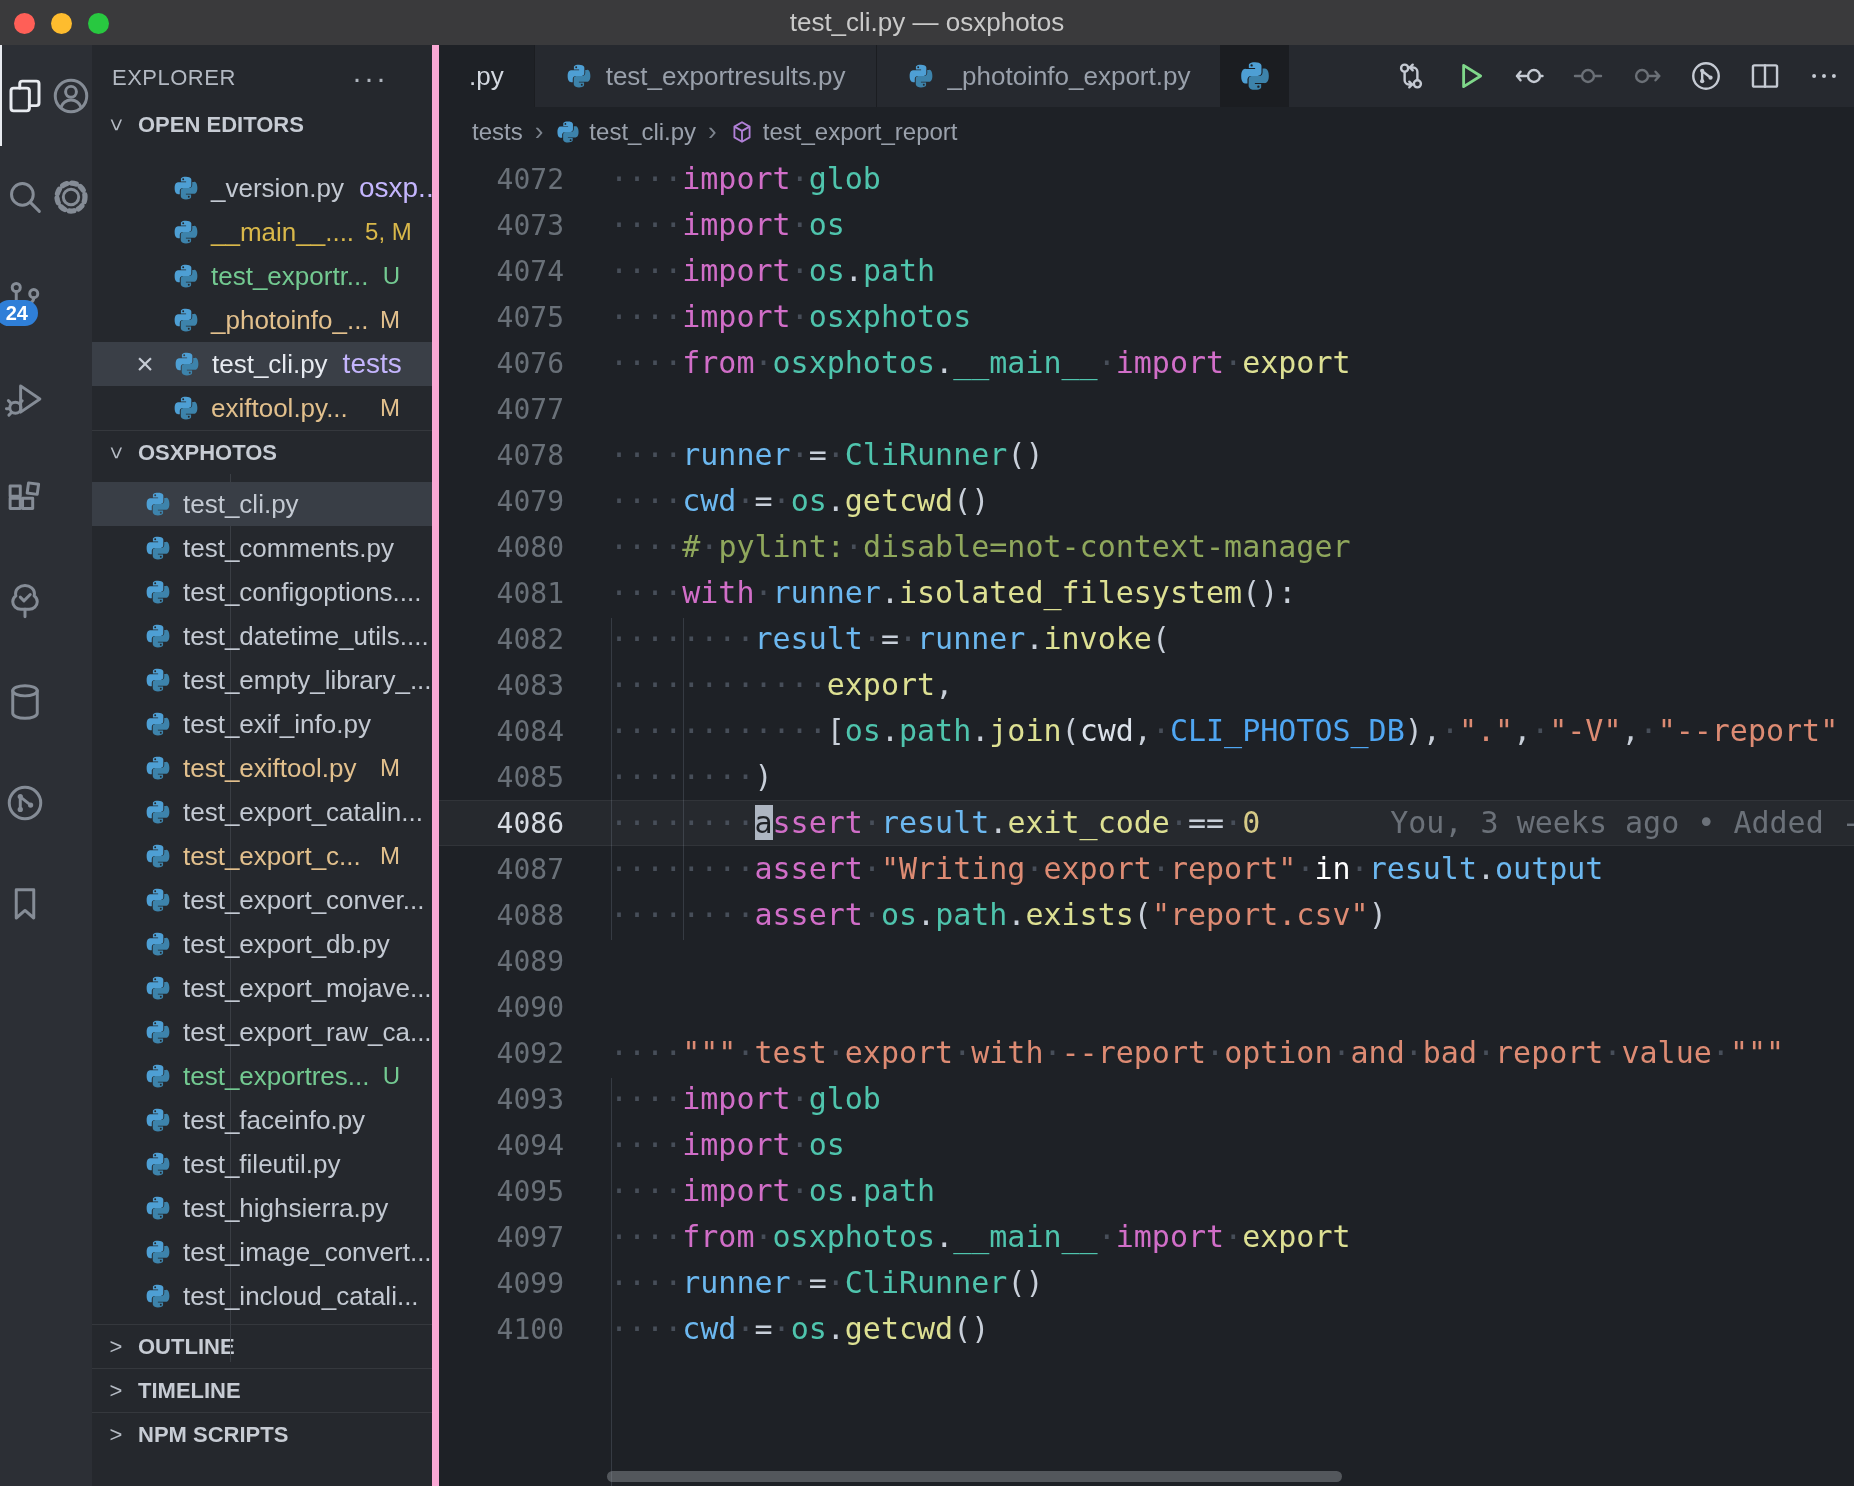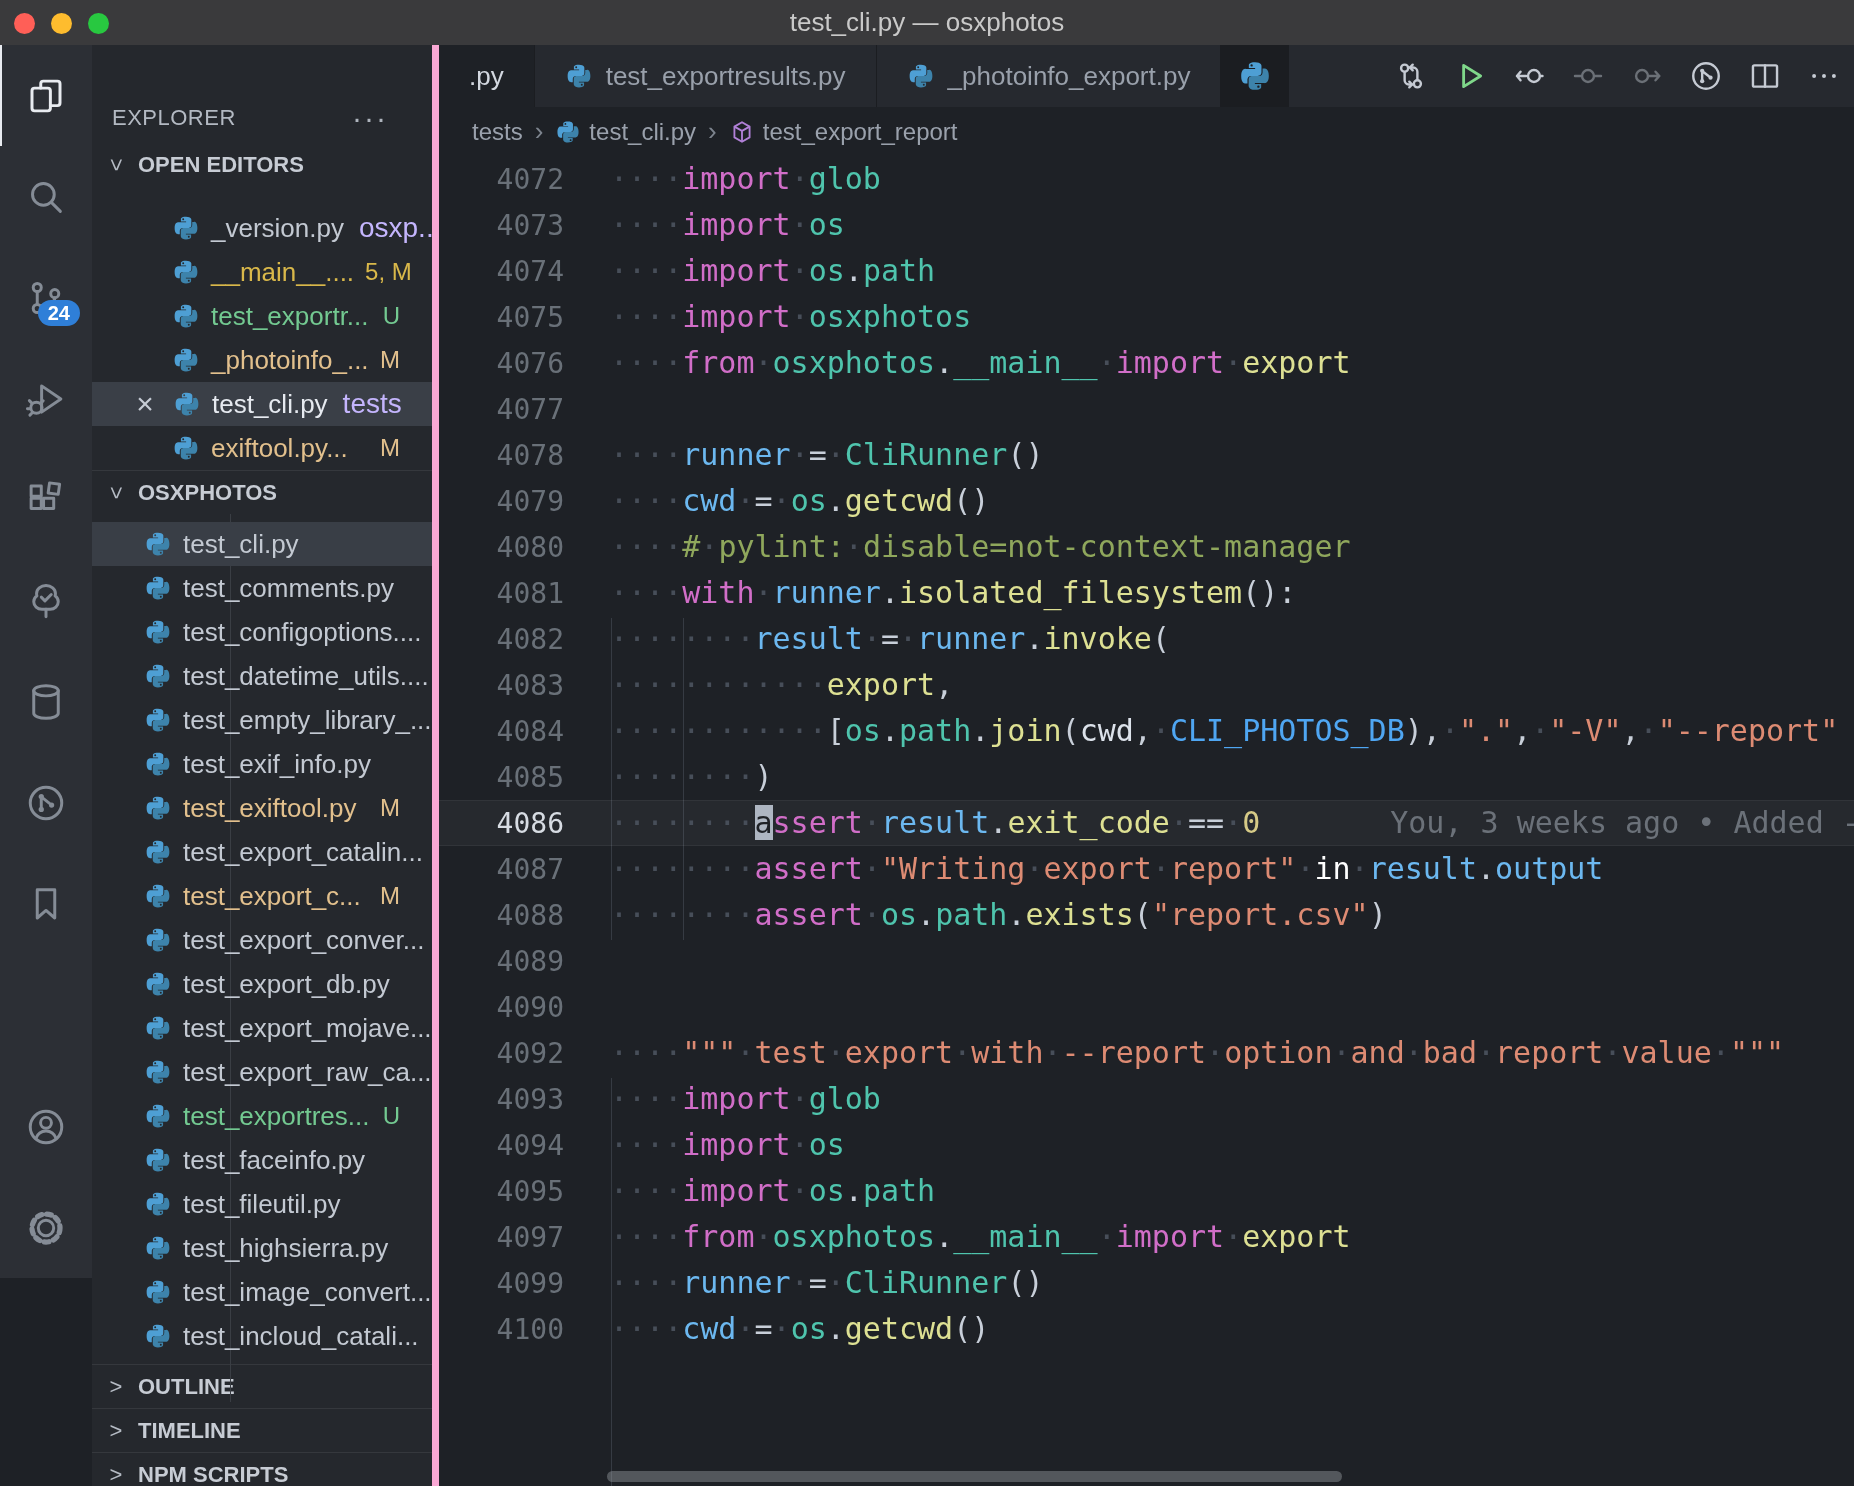--- a/index.html
+++ b/index.html
@@ -7,33 +7,33 @@
        background:#1e2126;font-family:"Liberation Sans","DejaVu Sans",sans-serif;
        -webkit-font-smoothing:antialiased;}
   svg{display:block;}
   
   .titlebar{position:absolute;top:0;left:0;width:1854px;height:45px;background:#3a3a3c;}
   .traffic{position:absolute;top:13px;left:14px;display:flex;gap:16px;}
   .dot{width:21px;height:21px;border-radius:50%;}
   .title-text{position:absolute;top:0;left:0;width:100%;height:45px;line-height:45px;
       text-align:center;color:#c9c9c9;font-size:26px;}
   
-  .activitybar{position:absolute;top:45px;left:0;width:92px;height:1233px;background:#2c2f35;
-      display:flex;flex-direction:column;}
+  .activitybar{position:absolute;top:45px;left:0;width:92px;height:1441px;background:#2c2f35;
+      display:flex;flex-direction:row;}
   .ab-top{flex:1;display:flex;flex-direction:column;}
   .ab-item{height:101px;display:flex;align-items:center;justify-content:center;
       color:#858c96;position:relative;}
   .ab-item.active{color:#e8ebf0;box-shadow:inset 2px 0 0 #e8ebf0;}
   .ab-badge{position:absolute;right:12px;bottom:22px;background:#2f7fd8;color:#fff;
       font-size:20px;font-weight:bold;border-radius:16px;padding:3px 10px;line-height:1;}
   
   .sidebar{position:absolute;top:45px;left:92px;width:340px;height:1441px;background:#25282d;
       overflow:hidden;}
   .explorer-head{height:50px;display:flex;align-items:center;justify-content:space-between;
-      padding:8px 44px 0 20px;color:#b3b9c2;font-size:22px;letter-spacing:.5px;margin-top:40px;}
+      padding:8px 44px 0 20px;color:#b3b9c2;font-size:22px;letter-spacing:.5px;}
   .more-dots{color:#aeb4bd;font-size:30px;letter-spacing:2px;line-height:20px;}
   .sec-head{height:43px;display:flex;align-items:center;gap:10px;padding-left:12px;
       color:#c7ccd4;font-size:22px;font-weight:bold;border-top:1px solid #35383d;}
   .sec-head .chev{display:inline-block;color:#b5bbc4;font-size:22px;font-weight:normal;
       width:24px;text-align:center;}
   .chev.open{transform:rotate(90deg);}
   .oe-list{padding-top:20px;}
   .s-row{height:44px;display:flex;align-items:center;gap:11px;font-size:26px;color:#c3c9d2;
       padding-left:80px;position:relative;white-space:nowrap;}
   .s-row .suffix{color:#c4b5fd;font-size:28px;margin-left:4px;}

